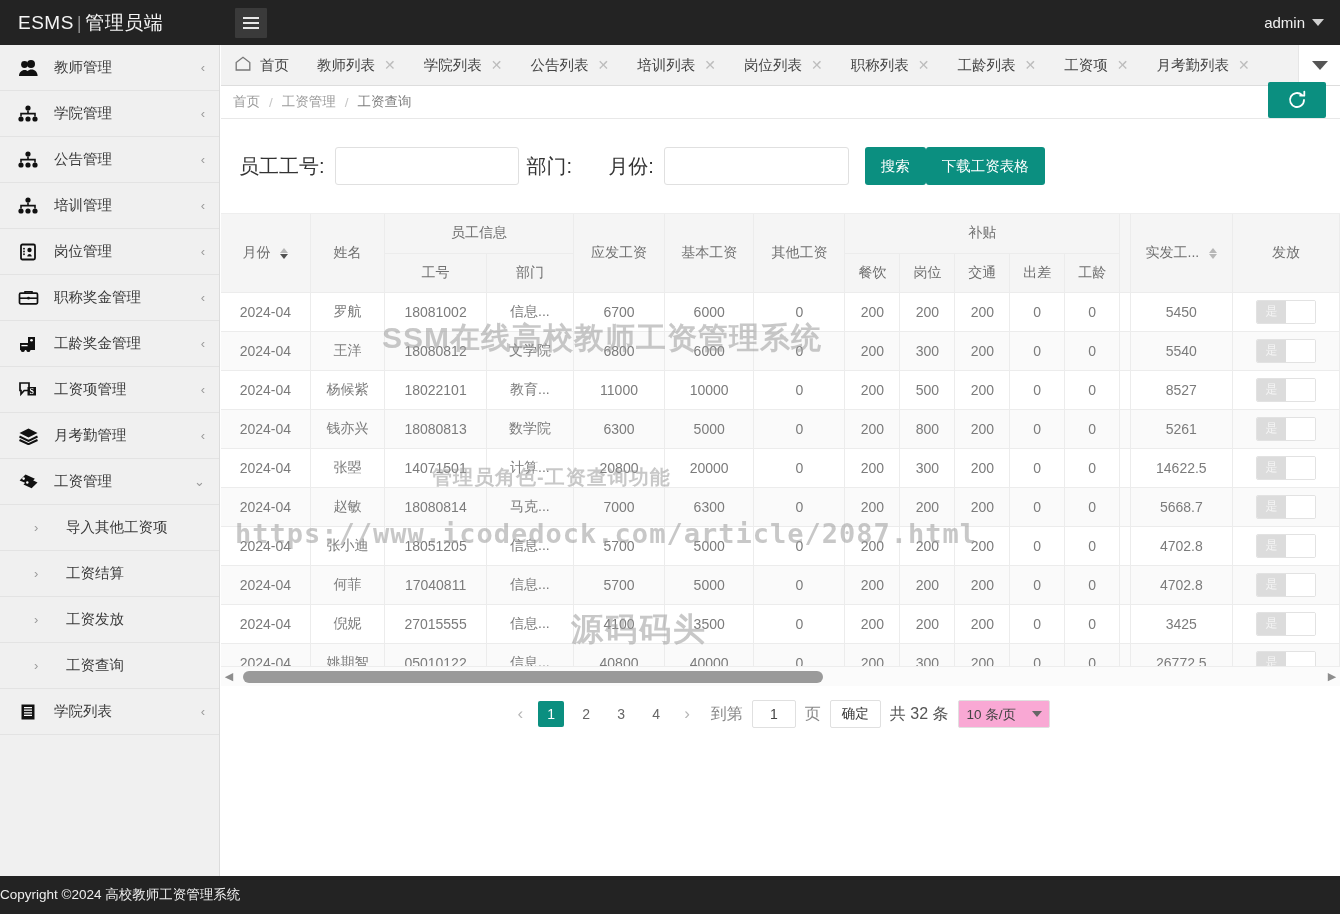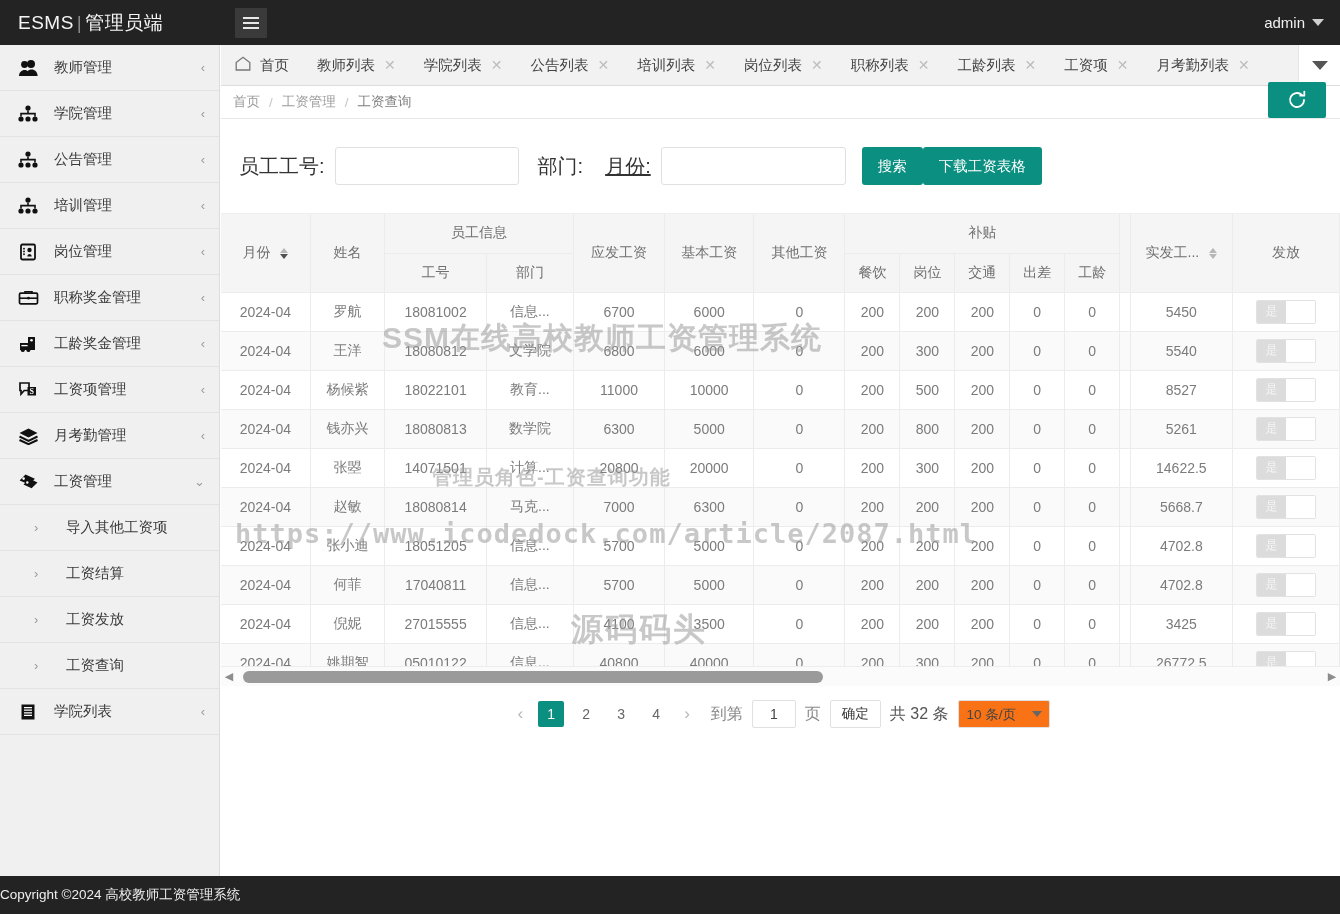--- a/index.html
+++ b/index.html
@@ -185,21 +185,21 @@
     font-size:14px; color:#444; border-radius:2px; outline:none;
     font-family:"Liberation Sans", sans-serif;
   }
   .pg-ok {
     height:28px; border:1px solid #e0e0e0; background:#fff; color:#333;
     font-size:13.5px; padding:0 11px; border-radius:2px; cursor:pointer;
     font-family:"Liberation Sans", sans-serif;
   }
   .pg-sel-wrap { position:relative; }
   .pg-select {
-    height:28px; width:92px; border:1px solid #e0e0e0; background:#f97316;
+    height:28px; width:92px; border:1px solid #e0e0e0; background:#f9a8d4;
     font-size:13.5px; color:#444; padding:0 8px; border-radius:2px;
     appearance:none;-webkit-appearance:none; outline:none;
     font-family:"Liberation Sans", sans-serif;
   }
   .pg-sel-wrap .sel-caret {
     position:absolute; right:8px; top:50%; transform:translateY(-50%);
     pointer-events:none; width:0;height:0;
     border-left:5px solid transparent;border-right:5px solid transparent;
     border-top:6px solid #666;
   }
@@ -468,23 +468,23 @@
           <path d="M18 11a7 7 0 1 1-2.1-5" stroke="#fff" stroke-width="1.8" fill="none" stroke-linecap="round"></path>
           <path d="M18.3 2.6v4.1h-4.1" stroke="#fff" stroke-width="1.8" fill="none" stroke-linecap="round" stroke-linejoin="round"></path>
         </svg>
       </div>
     </div>
 
     <div class="searchbar">
       <span class="fld-label">员工工号:</span>
       <input class="fld-input" style="width: 184px;" type="text" placeholder="">
 
-      <span class="fld-label" style="margin-left:19px;">部门:</span>
-
-      <span class="fld-label" style="margin-left:12px;text-decoration:underline;">月份:</span>
+      <span class="fld-label" style="margin-left:8px;">部门:</span>
+
+      <span class="fld-label" style="margin-left:26px;">月份:</span>
       <input class="fld-input" style="width: 185px;" type="text" placeholder="">
 
       <button class="btn-primary" style="margin-left:16px;">搜索</button>
       <button class="btn-primary" style="">下载工资表格</button>
     </div>
 
     <div class="tablewrap">
       <table class="grid">
         <colgroup>
           <col style="width:86px">

